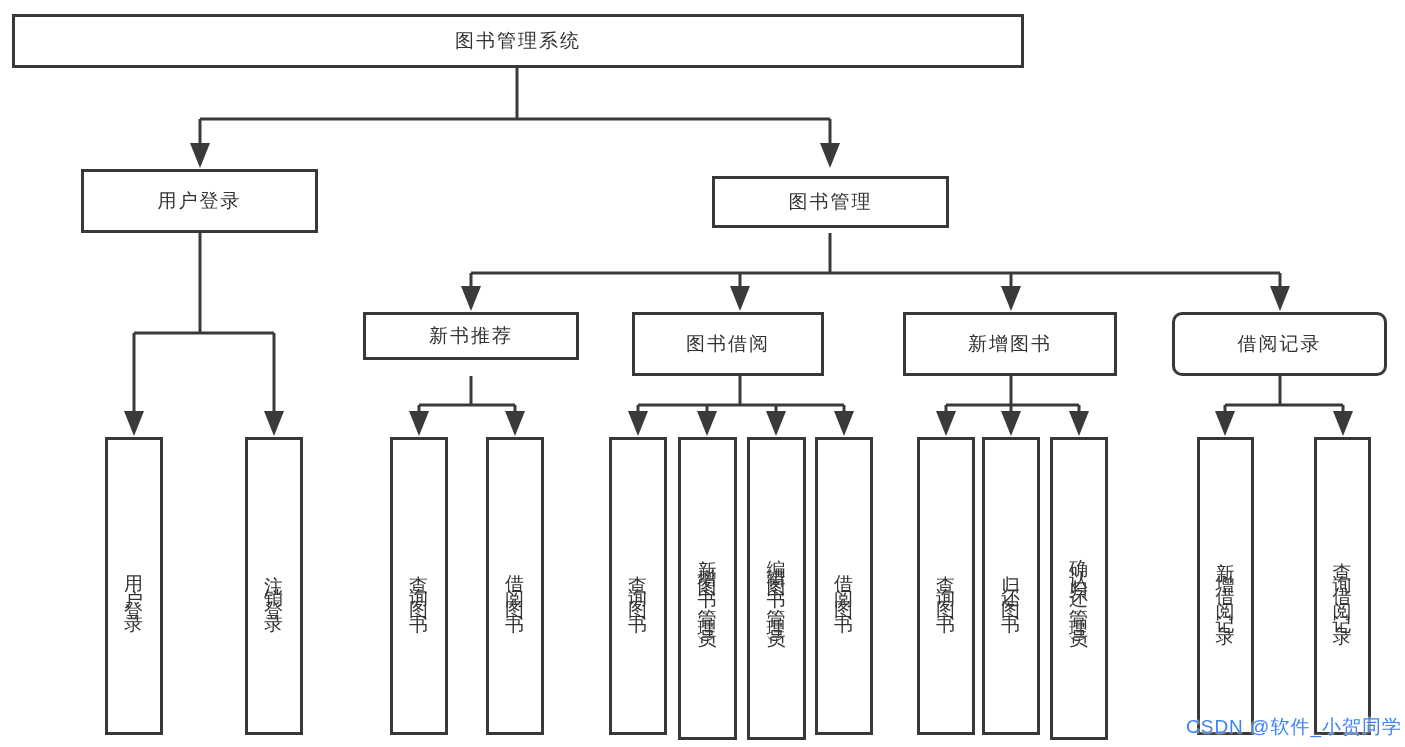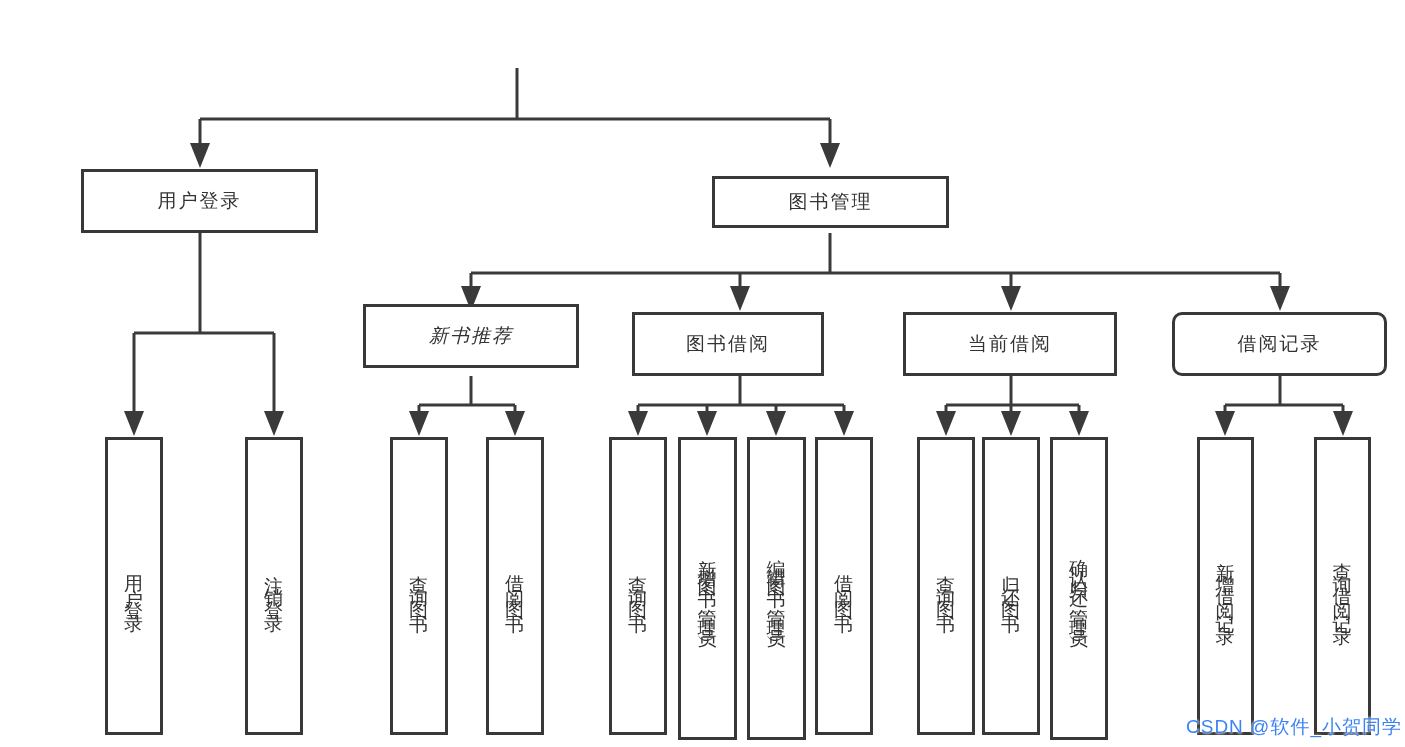--- a/index.html
+++ b/index.html
@@ -122,36 +122,39 @@
     <g>
       <path d="M1280 376 V405"></path>
       <path d="M1225 405 H1343"></path>
       <path d="M1225 405 V413"></path>
       <polygon points="1215,411 1235,411 1225,436"></polygon>
       <path d="M1343 405 V413"></path>
       <polygon points="1333,411 1353,411 1343,436"></polygon>
     </g>
   </svg>
 
+  <div class="node h" style="left:12px; top:14px; width:1012px; height:54px;">
+    <span class="lbl">图书管理系统</span>
+  </div>
 
   <div class="node h" style="left:81px; top:169px; width:237px; height:64px;">
     <span class="lbl">用户登录</span>
   </div>
   <div class="node h" style="left:712px; top:169px; width:237px; height:52px;margin-top:7px;">
     <span class="lbl">图书管理</span>
   </div>
 
-  <div class="node h" style="left:363px; top:304px; width:216px; height:64px;font-style:italic;">
+  <div class="node h" style="left:363px; top:312px; width:216px; height:48px;">
     <span class="lbl">新书推荐</span>
   </div>
   <div class="node h" style="left:632px; top:312px; width:192px; height:64px;">
     <span class="lbl">图书借阅</span>
   </div>
   <div class="node h" style="left:903px; top:312px; width:214px; height:64px;">
-    <span class="lbl">当前借阅</span>
+    <span class="lbl">新增图书</span>
   </div>
   <div class="node h" style="left:1172px; top:312px; width:215px; height:64px;border-radius:10px;">
     <span class="lbl">借阅记录</span>
   </div>
 
   <div class="node v" style="left:105px; top:437px; width:58px; height:298px;">
     <span class="lbl">用户登录</span>
   </div>
   <div class="node v" style="left:245px; top:437px; width:58px; height:298px;">
     <span class="lbl">注销登录</span>

